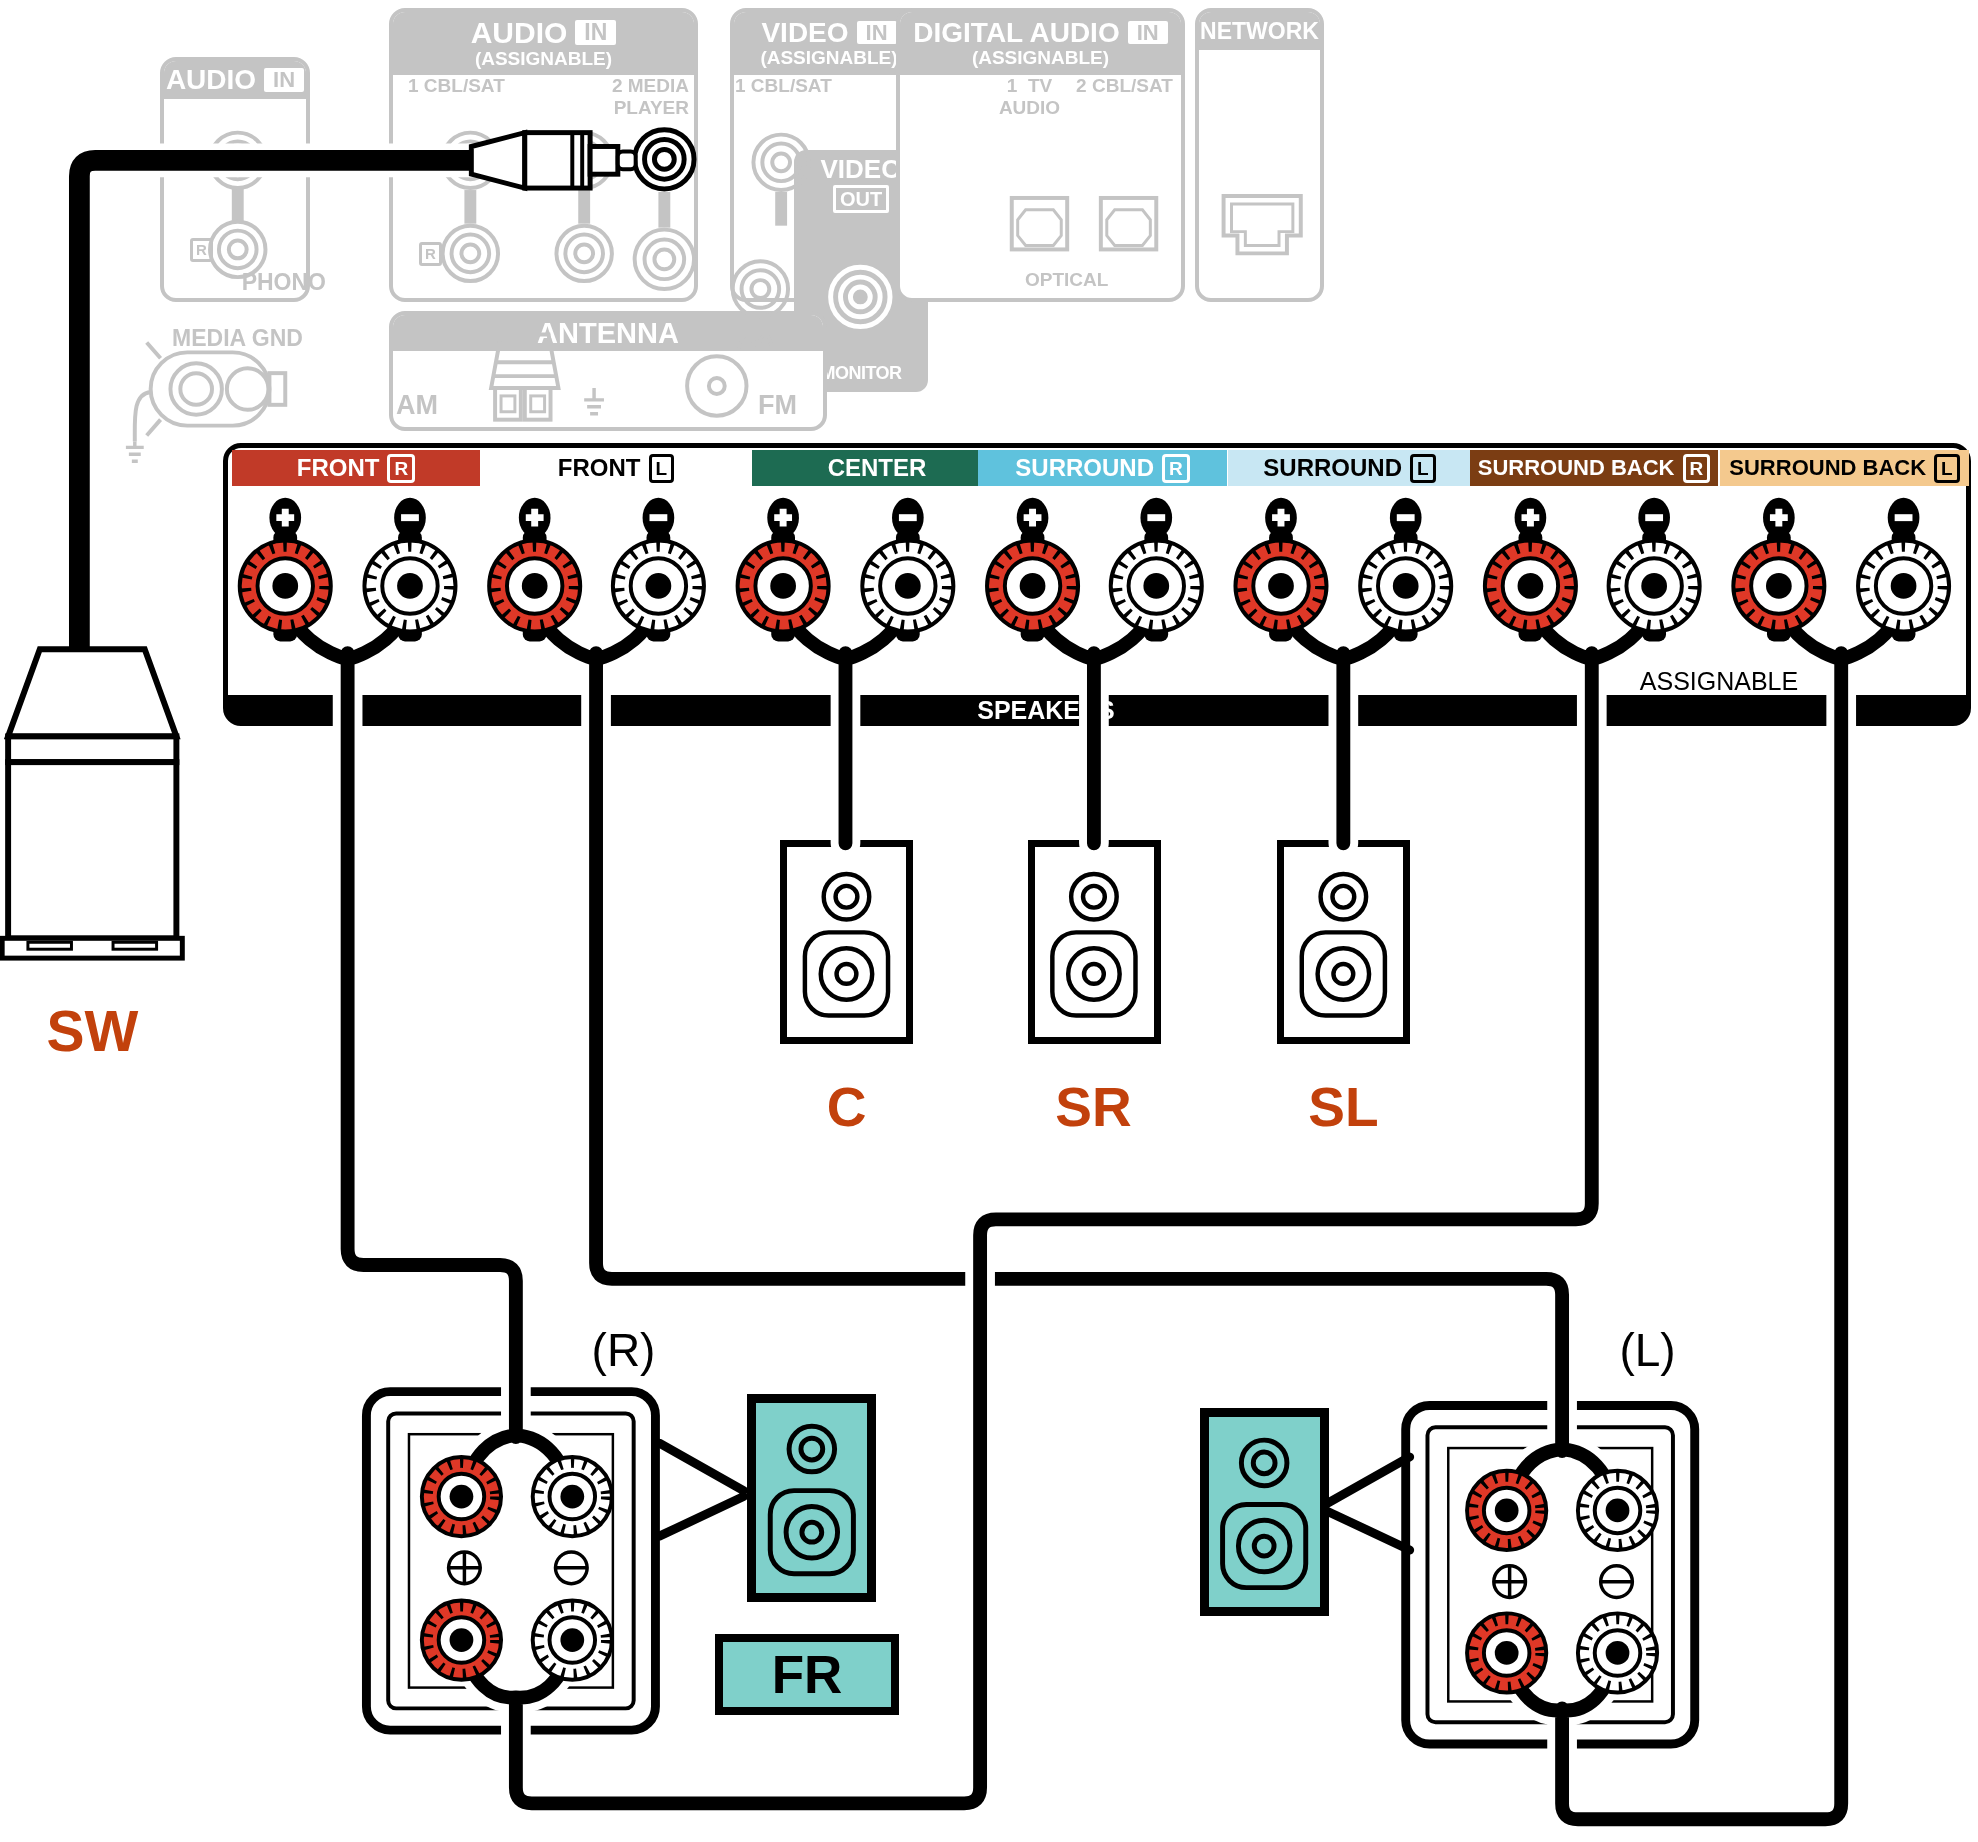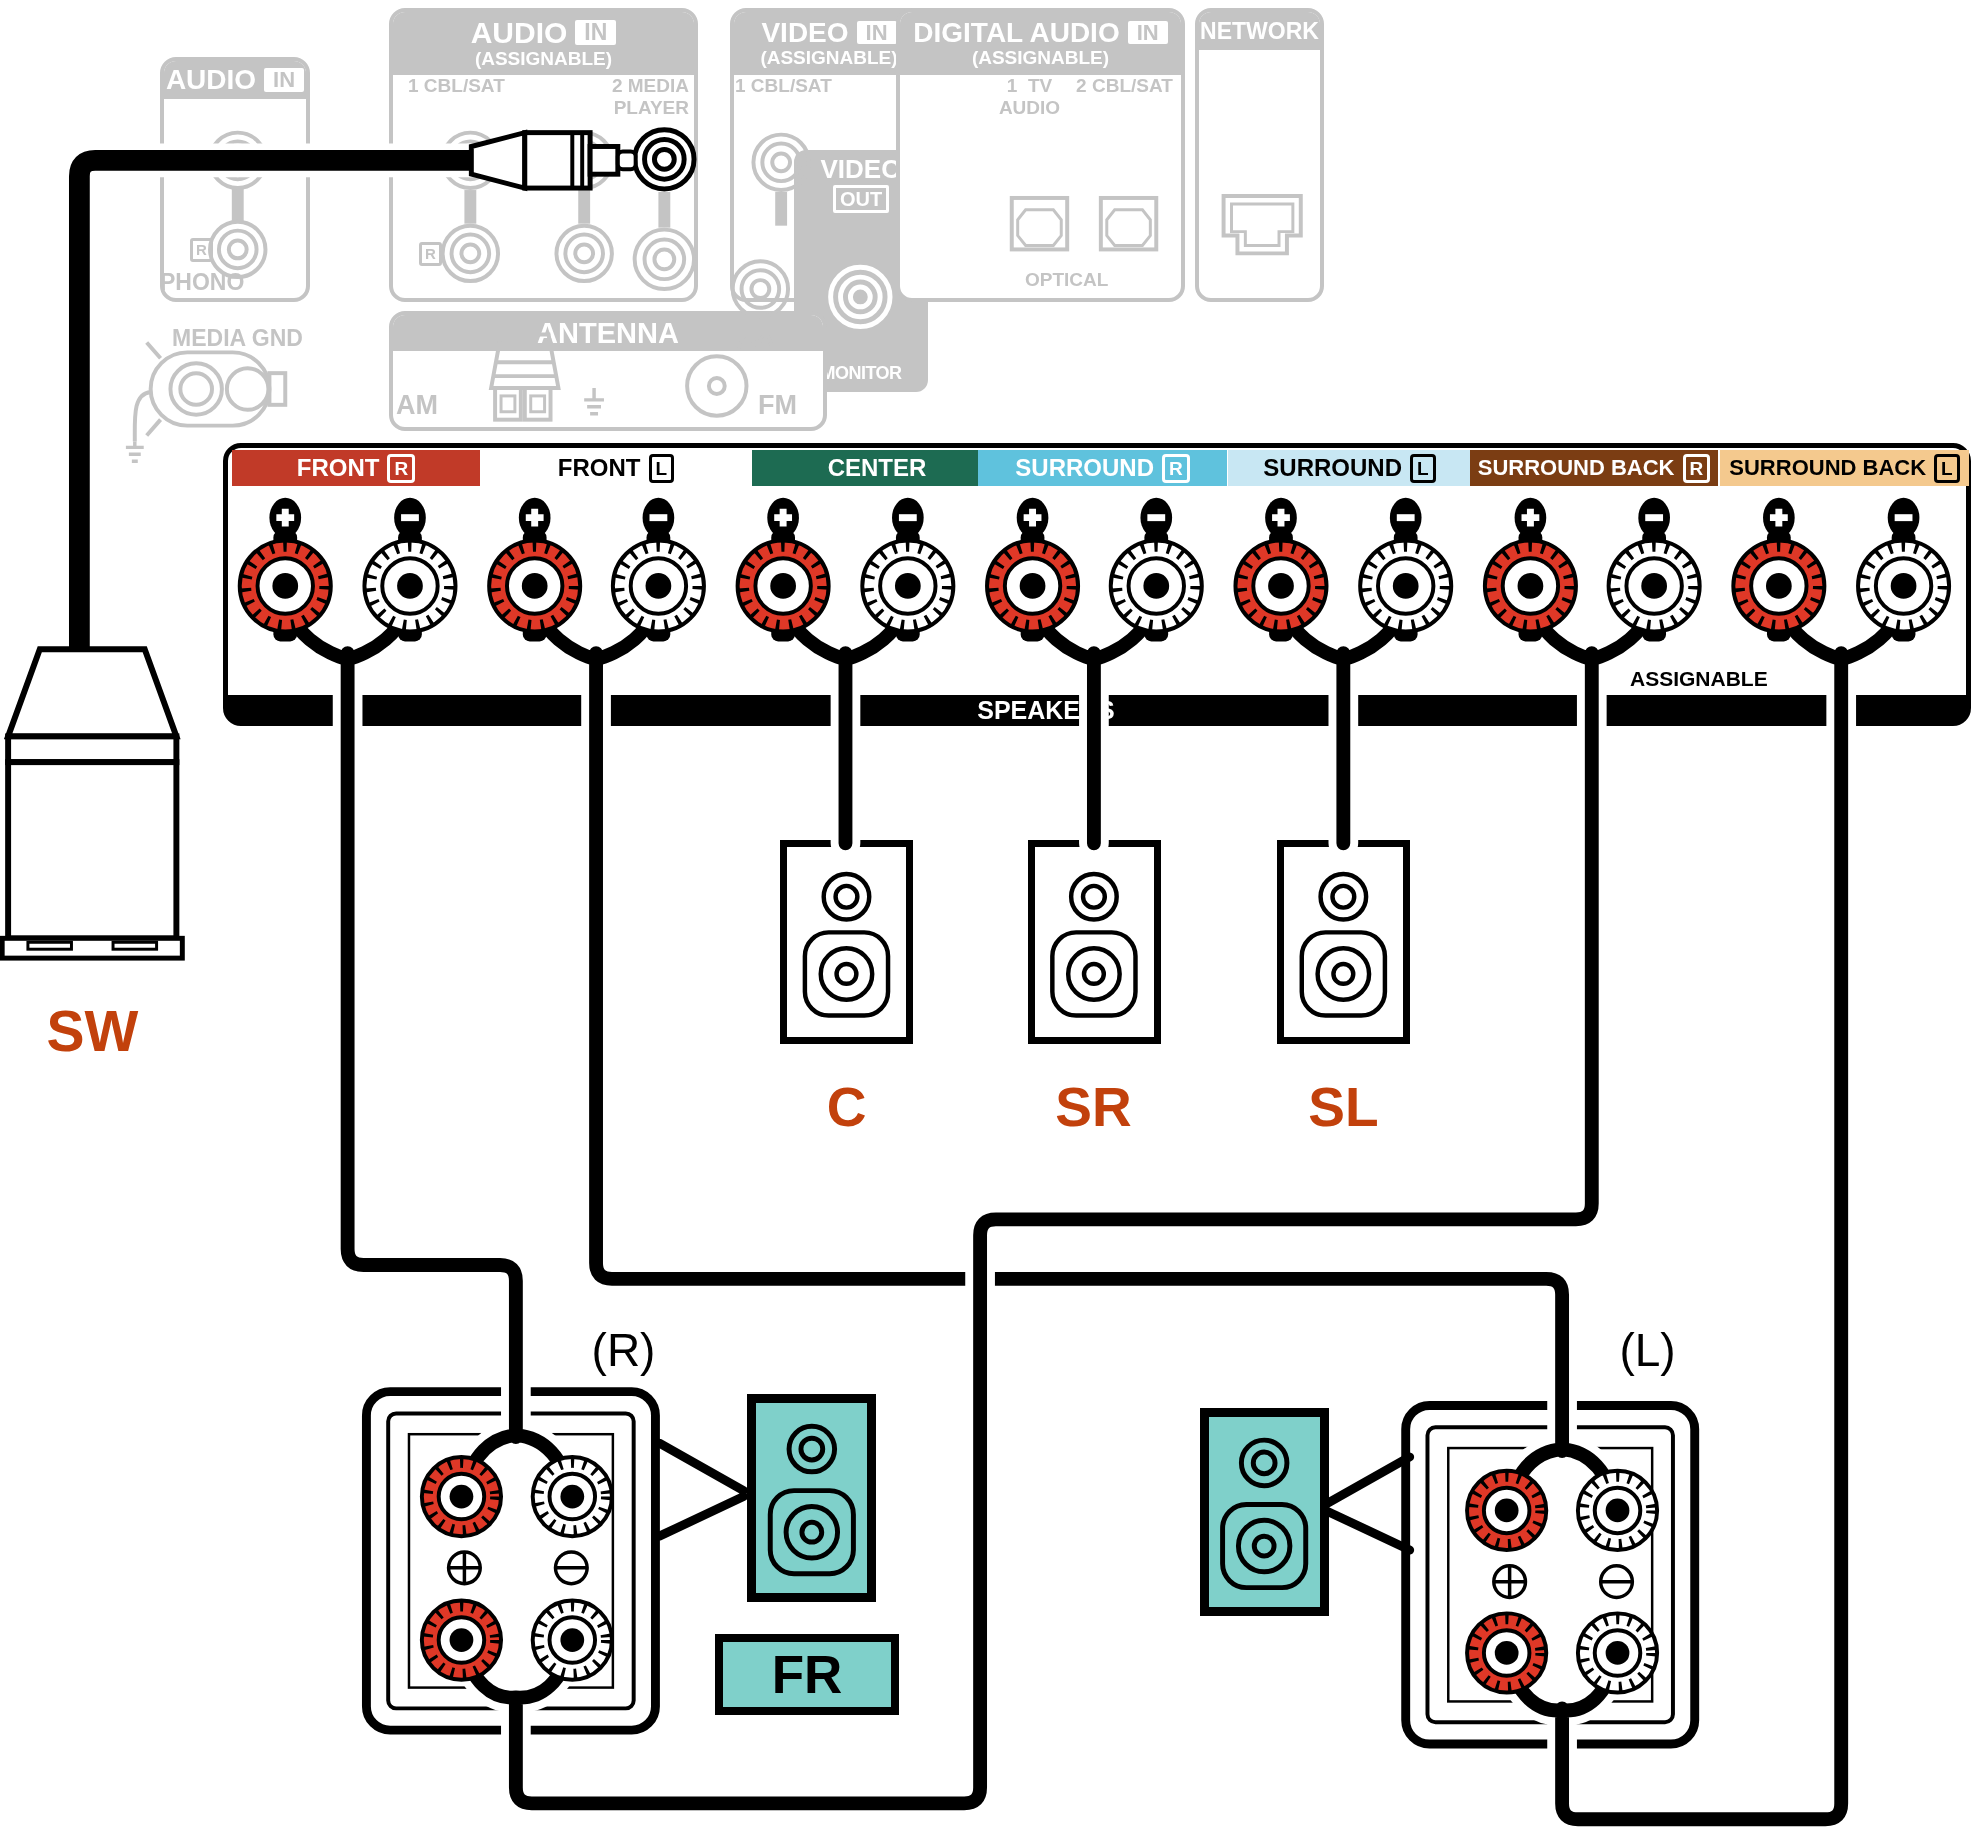--- a/index.html
+++ b/index.html
@@ -34,22 +34,22 @@
   .chbox{border:3px solid currentColor;border-radius:4px;padding:0 4px;font-size:19px;line-height:23px;}
   .ch0{left:232px;width:248px;background:var(--front-r-red);color:#fff;}
   .ch1{left:484px;width:264px;color:#000;}
   .ch2{left:752px;width:250px;background:var(--center-green);color:#fff;}
   .ch3{left:978px;width:249px;background:var(--surround-r-blue);color:#fff;}
   .ch4{left:1228px;width:243px;background:var(--surround-l-blue);color:#000;}
   .ch5{left:1470px;width:248px;background:var(--surround-back-r-brown);color:#fff;font-size:22px;}
   .ch6{left:1720px;width:249px;background:var(--surround-back-l-tan);color:#000;font-size:22px;}
   .bartext{position:absolute;left:947px;top:696px;width:198px;color:#fff;font-weight:bold;
            font-size:25px;text-align:center;}
-  .assign{position:absolute;left:1630px;top:667px;width:178px;color:#000;font-weight:bold;
-          font-size:21px;text-align:left;}
+  .assign{position:absolute;left:1630px;top:667px;width:178px;color:#000;font-weight:normal;
+          font-size:25px;text-align:center;}
   
   .spk{position:absolute;background:#fff;border:7px solid #000;box-sizing:border-box;}
   .spk-teal{background:var(--speaker-teal);border-width:9px;}
   .badge{position:absolute;background:var(--speaker-teal);border:8px solid #000;display:flex;
          align-items:center;justify-content:center;font-weight:bold;font-size:53px;box-sizing:border-box;}
   .biglabel{position:absolute;font-weight:bold;text-align:center;color:#c2410c;}
   .grouplabel{position:absolute;font-weight:400;font-size:46px;text-align:center;color:#000;}
   svg.overlay{position:absolute;left:0;top:0;pointer-events:none;}
   .gi{stroke:var(--panel-gray);fill:none;}
 </style>
@@ -60,21 +60,21 @@
 
   <div class="blk" style="left:160px;top:57px;width:150px;height:245px;">
     <div class="hd" style="height:38px;font-size:28px;">
       <div class="t1">
           <span>AUDIO</span>
           <span class="inbadge" style="font-size:22px;">IN</span>
         </div>
     </div>
   </div>
   <div class="gbox" style="left:190px;top:238px;">R</div>
-  <div class="gtext" style="left:160px;top:269px;width:166px;text-align:left;font-size:23px;">PHONO</div>
+  <div class="gtext" style="left:160px;top:269px;width:166px;text-align:right;font-size:23px;">PHONO</div>
   <div class="gtext" style="left:109px;top:325px;width:257px;text-align:center;font-size:23px;">MEDIA GND</div>
 
   <div class="blk" style="left:389px;top:8px;width:309px;height:294px;">
     <div class="hd" style="height:63px;font-size:30px;">
       <div class="t1">
           <span>AUDIO</span>
           <span class="inbadge" style="font-size:23px;">IN</span>
         </div>
       <div style="font-size:19px;">(ASSIGNABLE)</div>
     </div>

